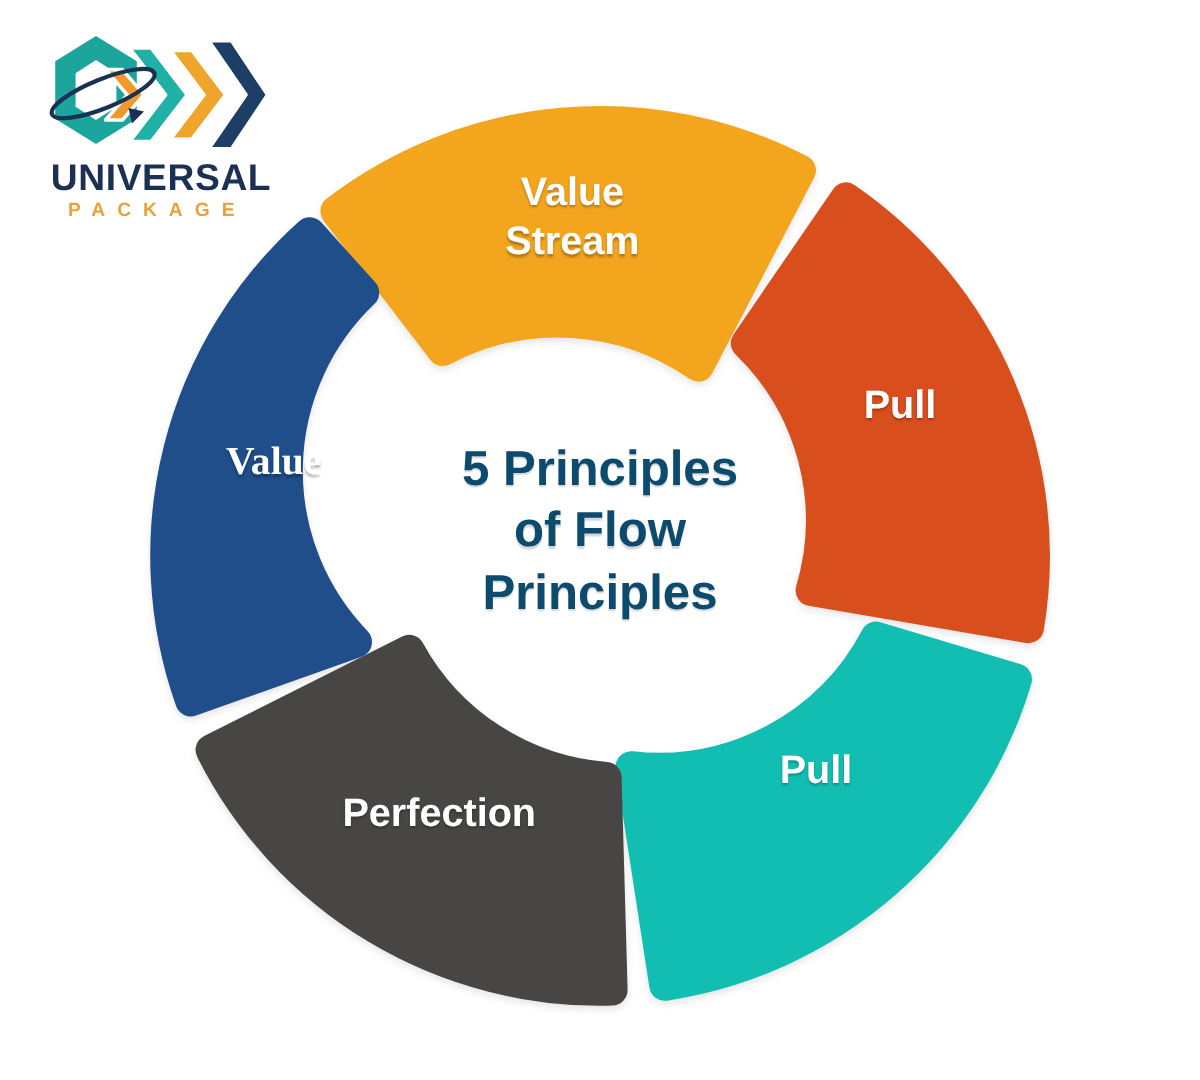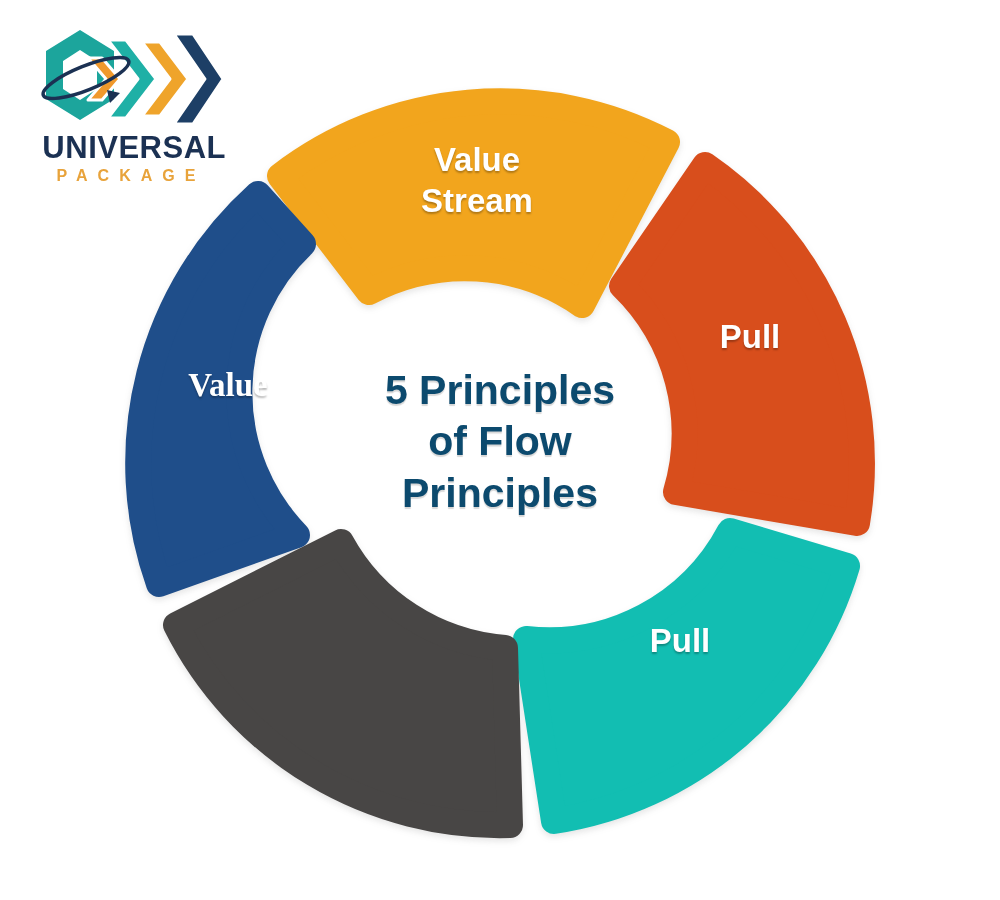--- a/index.html
+++ b/index.html
@@ -76,20 +76,21 @@
         <path d="M847,566 A362,362 0 0 1 554,821 L526,639 A205,205 0 0 0 730,531 Z" fill="#12beb2" stroke="#12beb2"></path>
         <path d="M510,825 A362,362 0 0 1 176,625 L341,542 A205,205 0 0 0 505,648 Z" fill="#484645" stroke="#484645"></path>
         <path d="M159,584 A362,362 0 0 1 258,194 L303,244 A205,205 0 0 0 297,535 Z" fill="#1f4e8a" stroke="#1f4e8a"></path>
       </g>
     </svg>
 
     
     <div class="seg-label wrap" style="left:477px;top:180px;">Value Stream</div>
     <div class="seg-label" style="left:750px;top:337px;">Pull</div>
     <div class="seg-label" style="left:680px;top:641px;">Pull</div>
+    <div class="seg-label" style="left:366px;top:677px;">Perfection</div>
     <div class="seg-label" style="left:228px;top:386px;font-family:Liberation Serif, serif;">Value</div>
 
     
     <div class="center-title">
       <span>5 Principles</span>
       <span>of Flow</span>
       <span>Principles</span>
     </div>
   </div>
 

